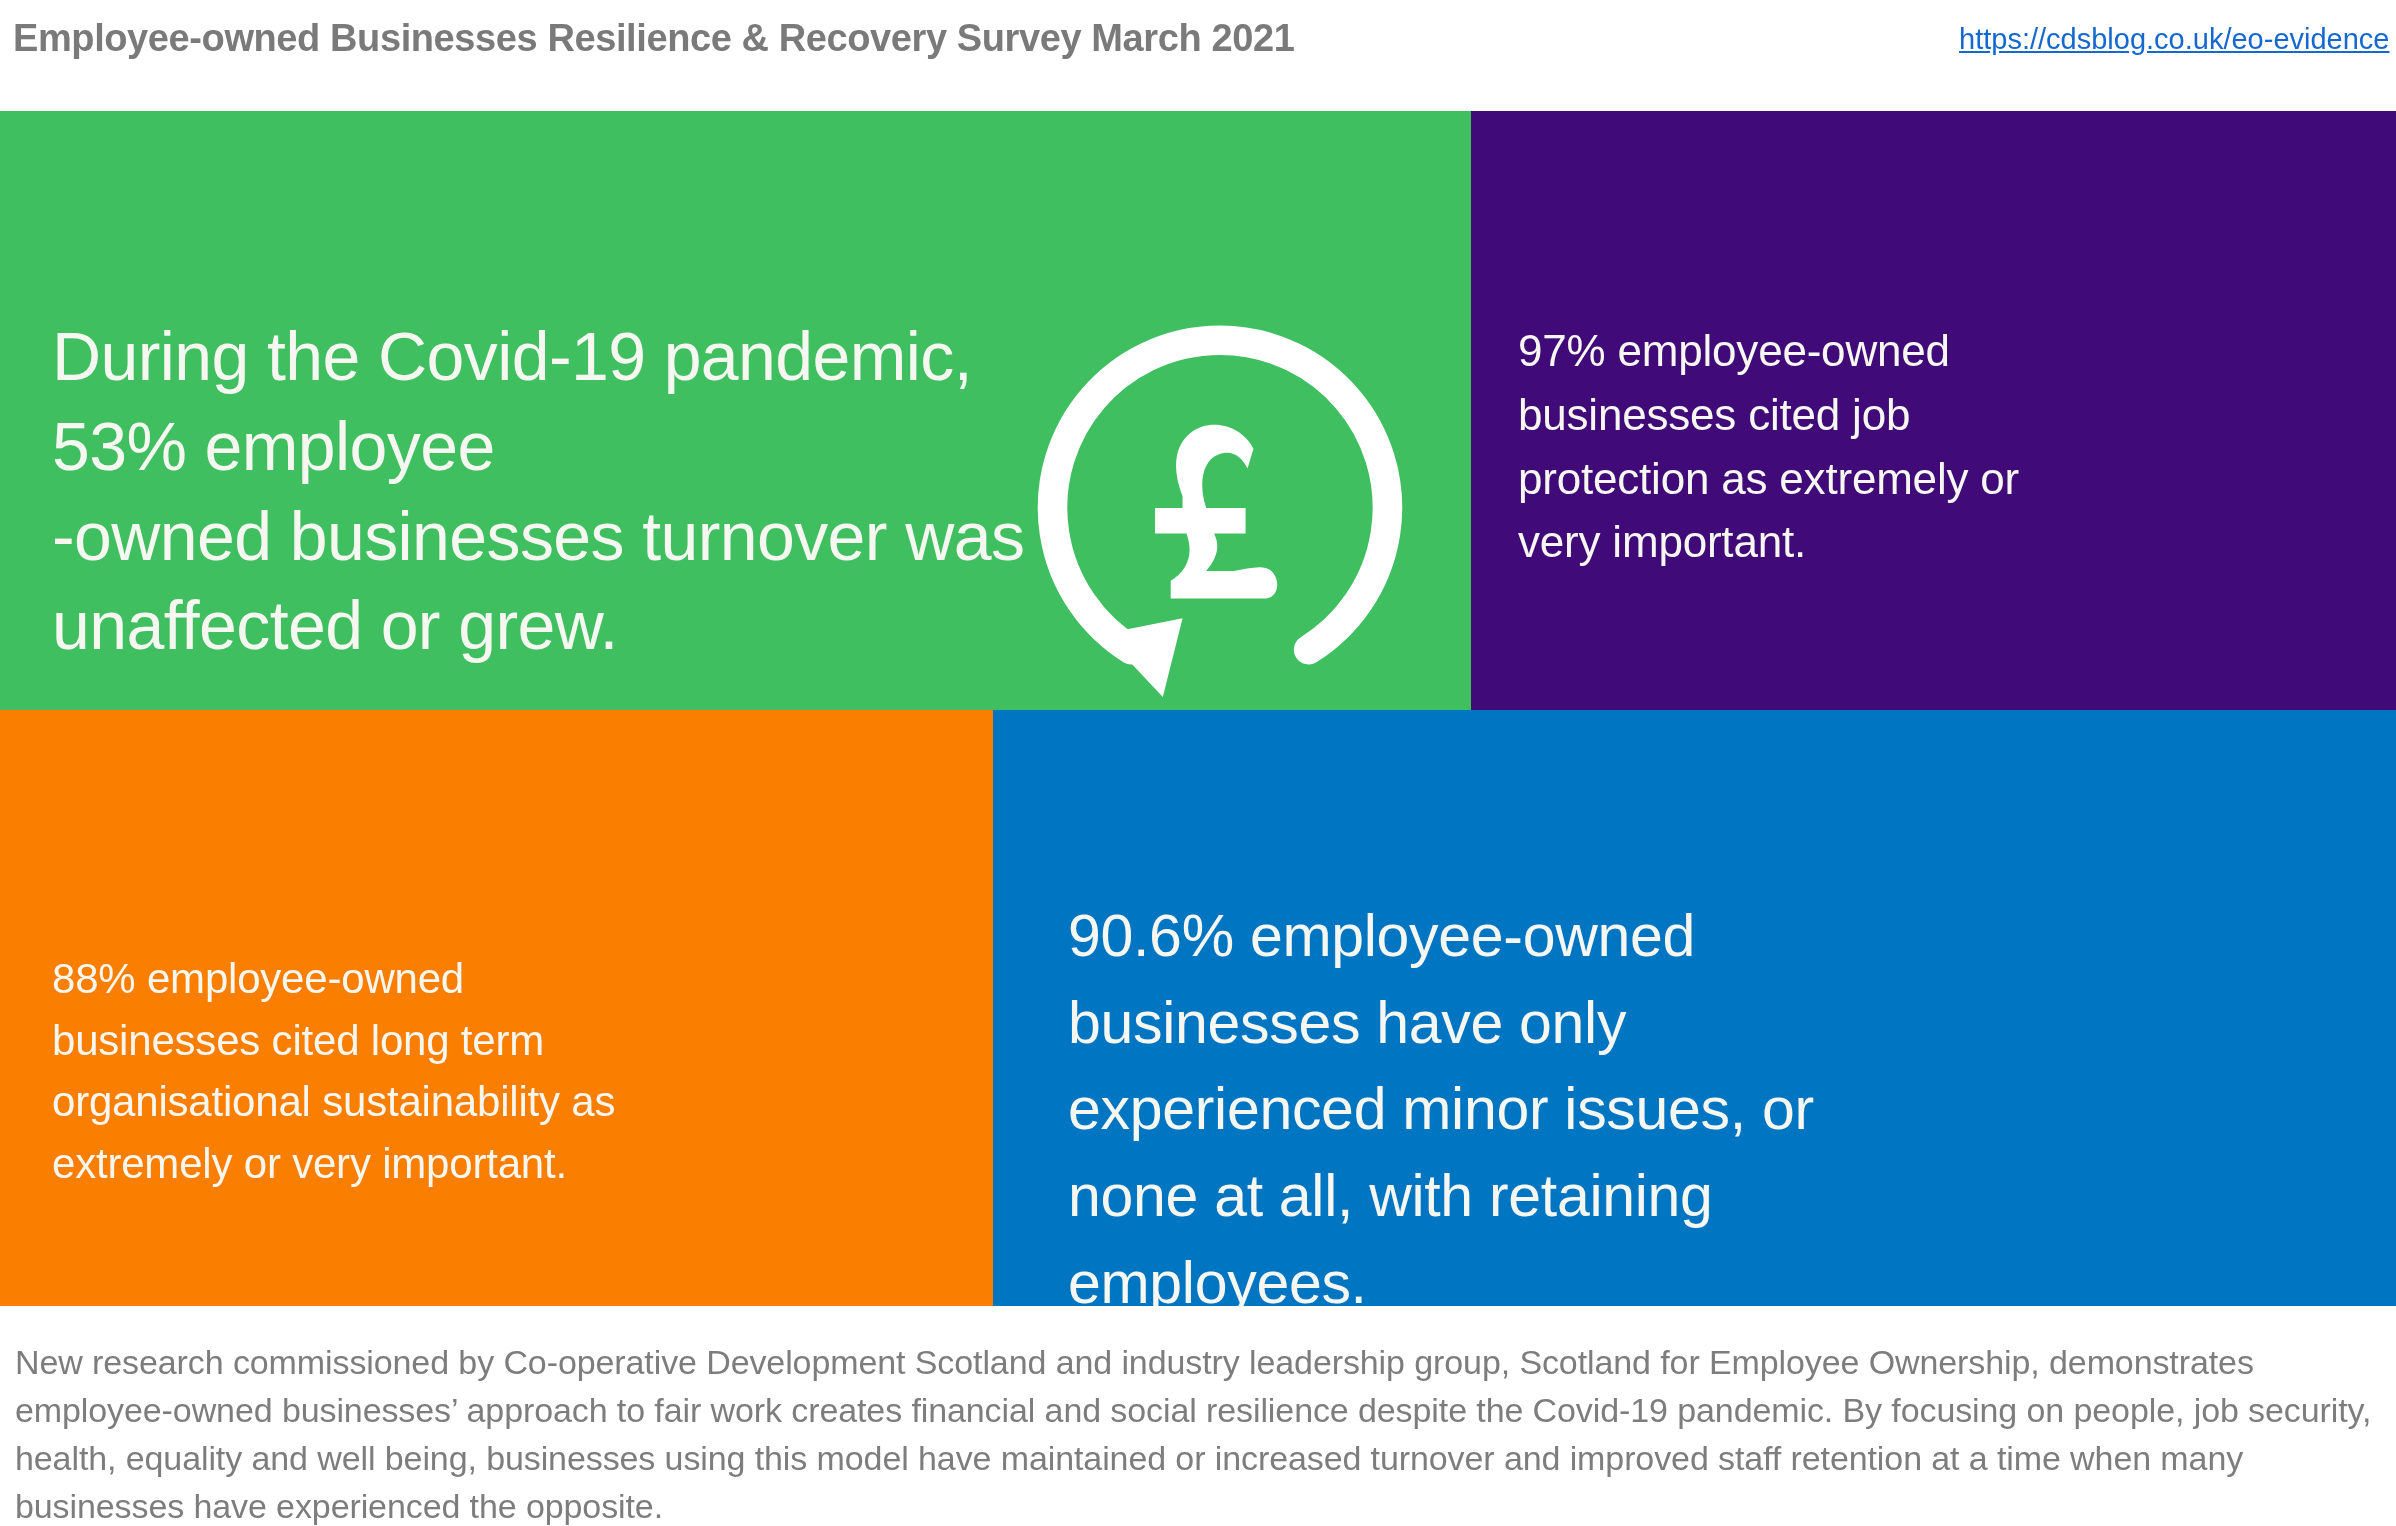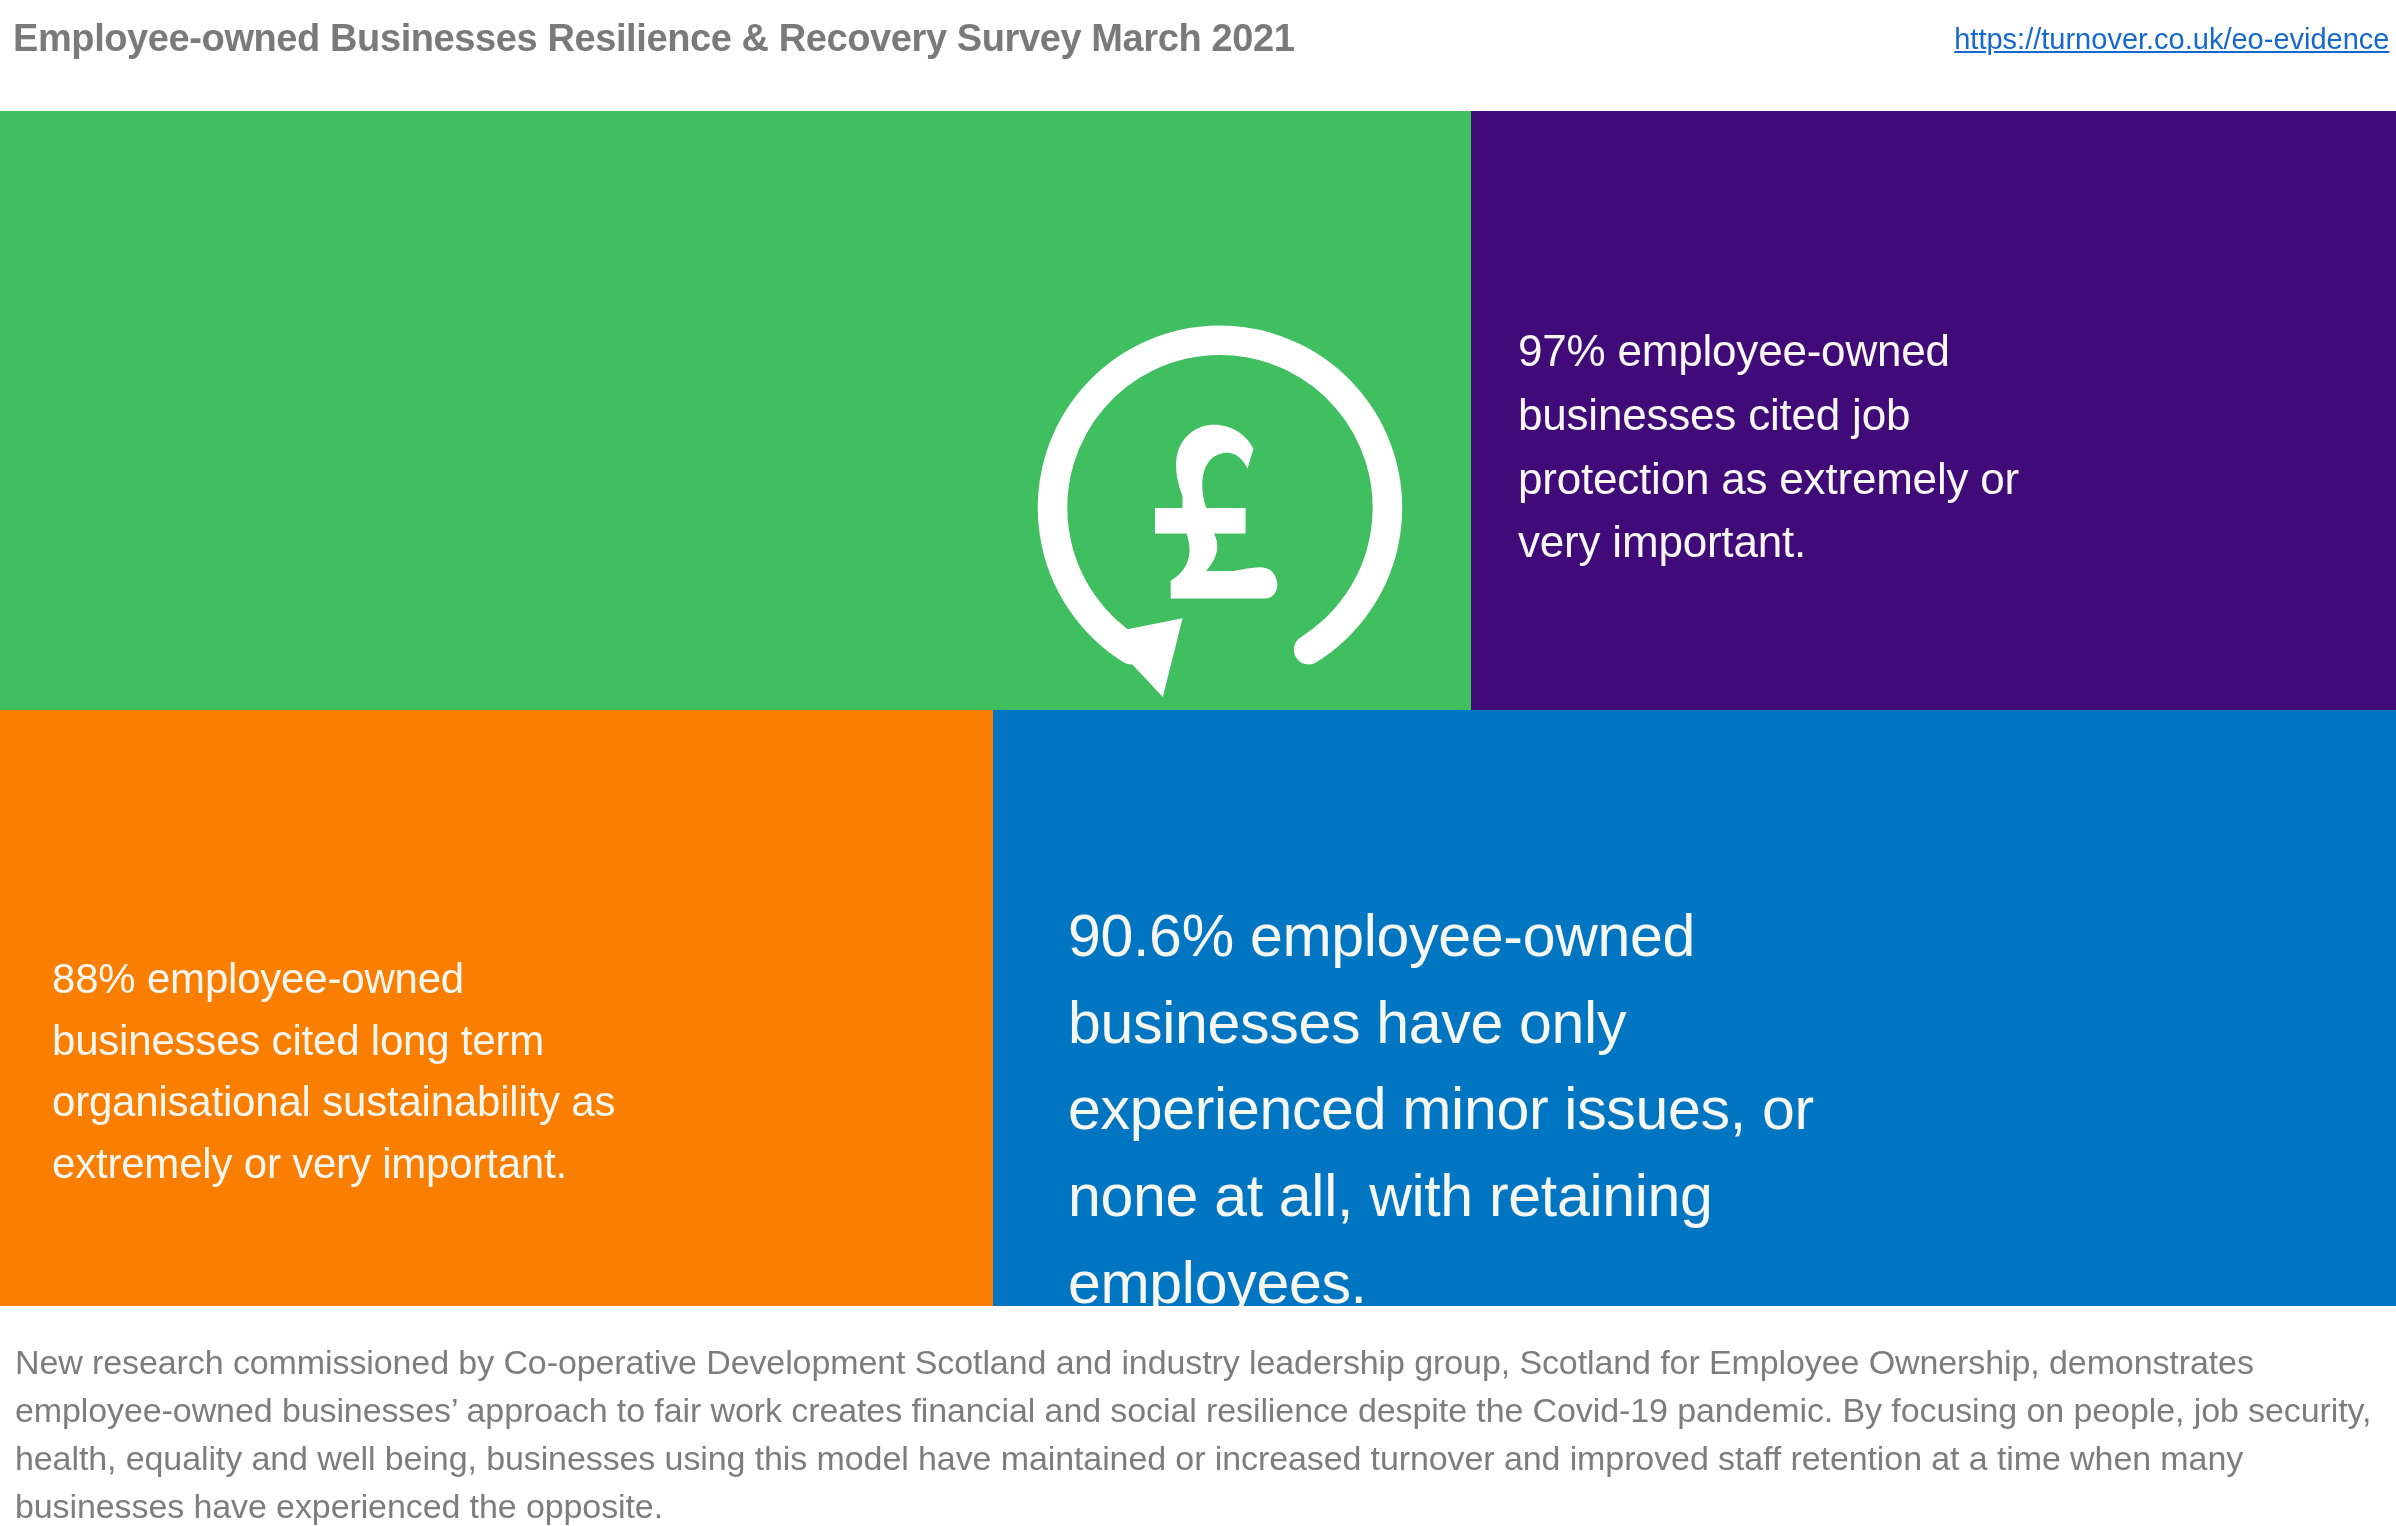--- a/index.html
+++ b/index.html
@@ -115,26 +115,28 @@
     letter-spacing:-0.1px;
   }
 </style>
 </head>
 <body>
 
 <div class="page">
 
   <div class="header">
     <div class="header-title">Employee-owned Businesses Resilience &amp; Recovery Survey March 2021</div>
-    <a class="header-link" href="#">https://turnover.co.uk/eo-evidence</a>
+    <a class="header-link" href="#">https://cdsblog.co.uk/eo-evidence</a>
   </div>
 
   <div class="panels">
 
     <div class="panel panel-green">
+      <div class="panel-text txt-green">During the Covid-19 pandemic, 53% employee
+-owned businesses turnover was unaffected or grew.</div>
       <div class="icon icon-pound">
         <svg viewBox="0 0 200 200" width="394" height="394" xmlns="http://www.w3.org/2000/svg">
 
           <path d="M 56 176 A 85 85 0 1 1 146 176" fill="none" stroke="#ffffff" stroke-width="15" stroke-linecap="round"></path>
 
           <polygon points="42,168 82,160 72,200" fill="#ffffff"></polygon>
 
           <path d="M118 74 C112 62 96 58 86 66 C76 74 78 88 82 98
                    L82 104 L68 104 L68 117 L84 117
                    C88 128 84 136 76 141 L76 150

